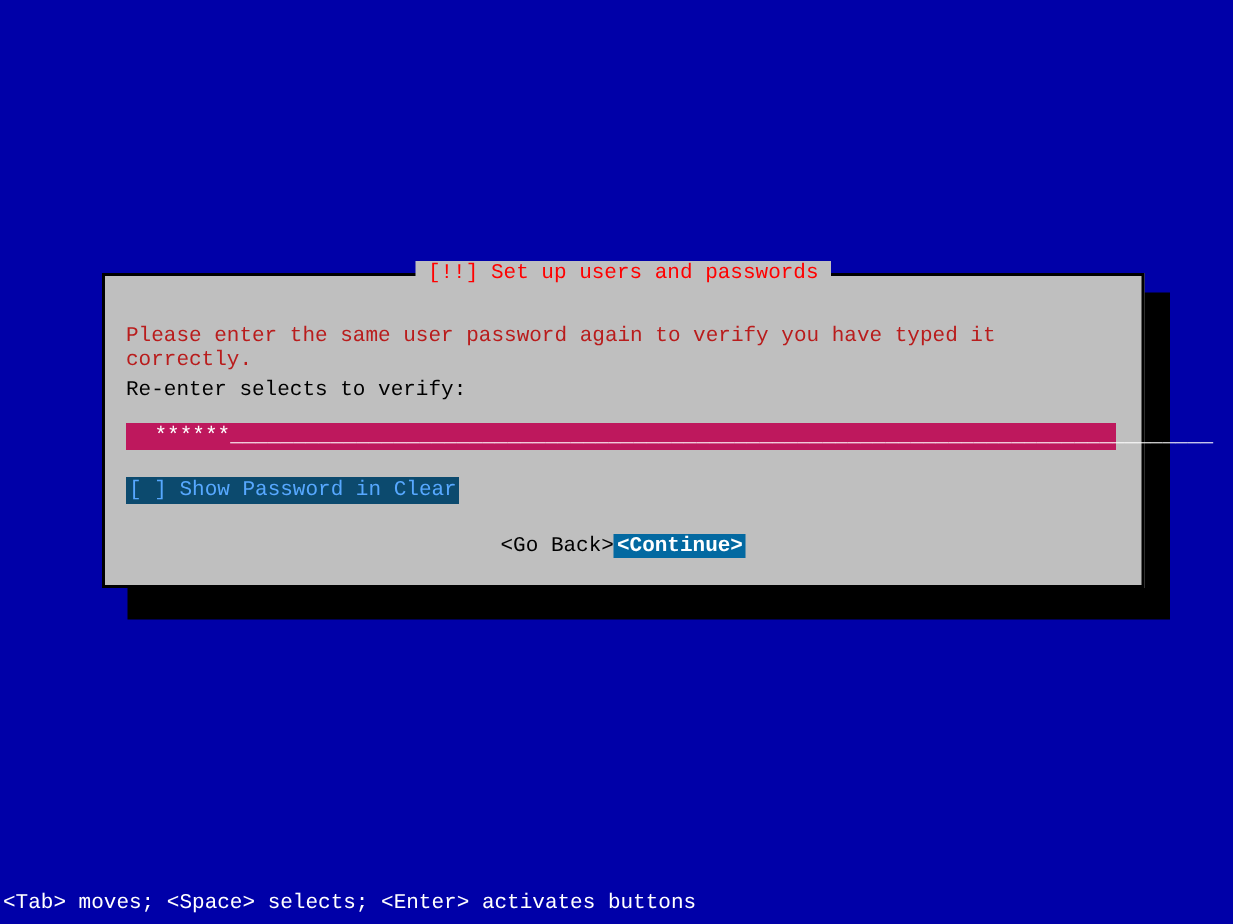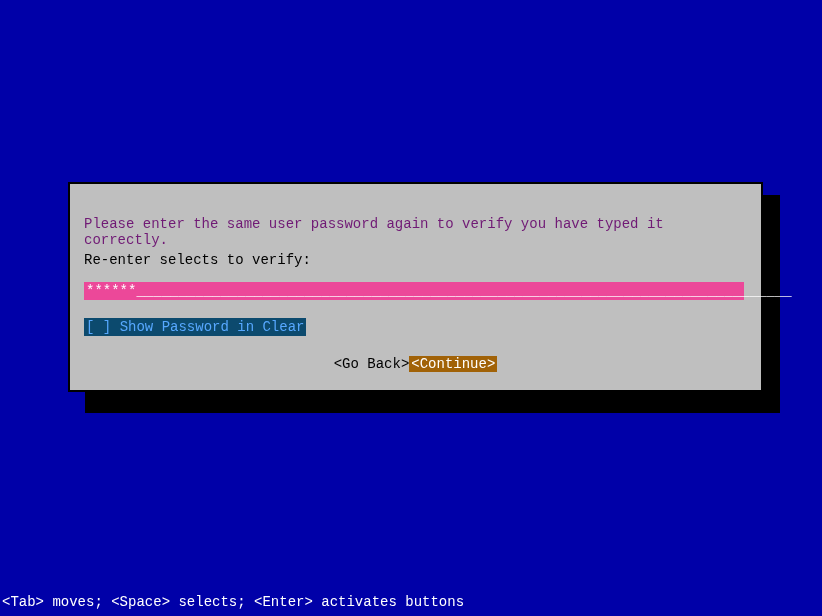--- a/index.html
+++ b/index.html
@@ -45,36 +45,36 @@
       padding: 0 8px;
       color: #ff0000;
     }
     .dialog-title .priority {
       color: #ff0000;
     }
     .dialog-content {
       padding: 32px 14px 14px 14px;
     }
     .instruction-text {
-      color: #701a75;
+      color: #b91c1c;
       margin-bottom: 4px;
     }
     .prompt-text {
       color: #000000;
       margin-bottom: 14px;
     }
     .password-input {
       display: block;
       width: 660px;
-      background: #ec4899;
+      background: #be185d;
       color: #ffffff;
       border: none;
       font-family: 'Courier New', monospace;
       font-size: 14px;
-      padding: 1px 2px;
+      padding: 1px 19px;
       margin-bottom: 18px;
       height: 18px;
       line-height: 16px;
       outline: none;
     }
     .checkbox-row {
       background: #0c4a6e;
       color: #57a8ff;
       display: inline-block;
       padding: 1px 2px;
@@ -86,44 +86,51 @@
     .button-row {
       display: flex;
       justify-content: center;
       padding: 0 24px;
     }
     .go-back-button {
       color: #000000;
       cursor: pointer;
     }
     .continue-button {
-      background: #a16207;
+      background: #0369a1;
       color: #ffffff;
       padding: 0 2px;
       cursor: pointer;
+      font-weight: bold;
     }
     .footer-help {
       position: absolute;
       bottom: 6px;
       left: 2px;
       color: #ffffff;
       text-align: right;
     }
     .password-fill {
       color: #ffffff;
       letter-spacing: 0;
       white-space: pre;
     }
   </style>
 </head>
 <body>
 
 <div class="dialog-shadow"></div>
 
 <div class="dialog">
+  <div class="dialog-title-wrapper">
+    <span class="dialog-title">
+      <span class="priority">[!!]</span>
+      <span>Set up users and passwords</span>
+    </span>
+  </div>
   <div class="dialog-content">
     <div class="instruction-text">Please enter the same user password again to verify you have typed it correctly.</div>
     <div class="prompt-text">Re-enter selects to verify:</div>
     <div class="password-input"><span class="password-fill"><span>******</span><span>______________________________________________________________________________</span></span></div>
     <div class="checkbox-row">
       <span class="checkbox-box">[ ]</span>
       <span>Show Password in Clear</span>
     </div>
     <div class="button-row">
       <span class="go-back-button">&lt;Go Back&gt;</span>

